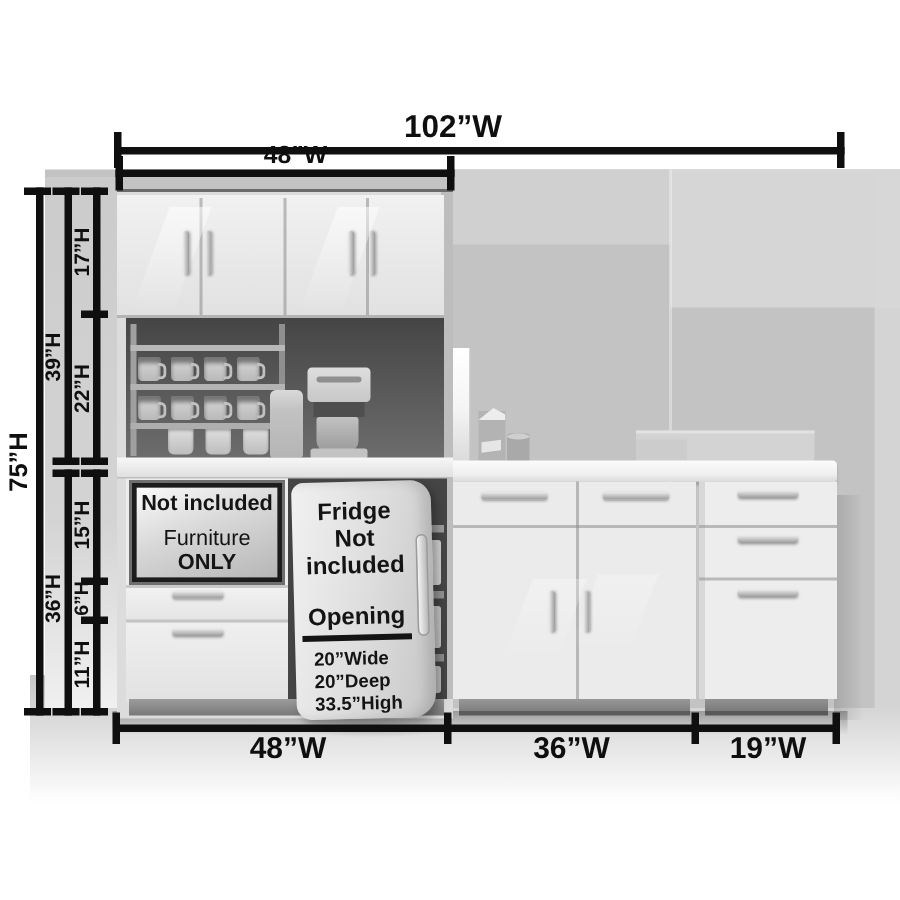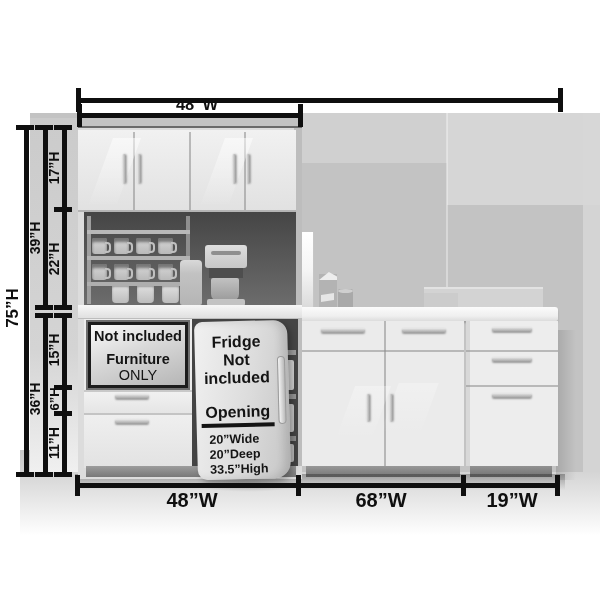--- a/index.html
+++ b/index.html
@@ -101,22 +101,22 @@
               background:linear-gradient(180deg,#f7f7f7,#e0e0e0);border-bottom:1px solid #bdbdbd;"></div>
 
   <div class="abs" style="left:84px;top:318px;width:212px;height:148px;background:#ececec;z-index:9;"></div>
 
   <div class="abs" style="left:86px;top:320px;width:104px;height:70px;background:#6e6e6e;z-index:10;"></div>
   <div class="abs" style="left:88px;top:322px;width:100px;height:66px;box-sizing:border-box;border:3px solid #1c1c1c;
               background:linear-gradient(160deg,#fafafa 0%,#d8d8d8 45%,#b6b6b6 100%);z-index:11;
               display:flex;flex-direction:column;align-items:center;justify-content:center;text-align:center;">
     <div class="sign-line">Not included</div>
     <div class="sign-line" style="margin-top:7px;">
-      <span style="font-weight:700;">Furniture</span>
-      <span style="font-weight:400;">ONLY</span>
+      <span style="font-weight:400;">Furniture</span>
+      <span style="font-weight:700;">ONLY</span>
     </div>
   </div>
 
   <div class="abs" style="left:84px;top:390px;width:108px;height:23px;background:linear-gradient(180deg,#f1f1f1,#e4e4e4);
               border-top:2px solid #c9c9c9;z-index:10;"></div>
   <div class="hdl-h" style="left:115px;top:394px;width:34px;"></div>
   <div class="abs" style="left:84px;top:413px;width:108px;height:53px;background:linear-gradient(180deg,#efefef,#e2e2e2);
               border-top:2px solid #c4c4c4;z-index:10;"></div>
   <div class="hdl-h" style="left:115px;top:419px;width:34px;"></div>
 
@@ -189,20 +189,21 @@
   <div class="hdl-h" style="left:492px;top:327px;width:40px;"></div>
   <div class="hdl-h" style="left:492px;top:357px;width:40px;"></div>
   <div class="hdl-h" style="left:492px;top:393px;width:40px;"></div>
   <div class="abs" style="left:470px;top:466px;width:82px;height:11px;background:linear-gradient(180deg,#929292,#727272);z-index:6;"></div>
   <div class="abs" style="left:556px;top:330px;width:20px;height:150px;z-index:5;
               background:linear-gradient(90deg,rgba(0,0,0,.14),rgba(0,0,0,0));"></div>
 
   <div class="dline" style="left:76px;top:98px;width:487px;height:5px;"></div>
   <div class="dline" style="left:76px;top:88px;width:5px;height:24px;"></div>
   <div class="dline" style="left:558px;top:88px;width:5px;height:24px;"></div>
+  <div class="dlab" style="left:302px;top:85px;font-size:21px;">102”W</div>
 
   <div class="dline" style="left:77px;top:113px;width:226px;height:5px;"></div>
   <div class="dline" style="left:77px;top:104px;width:5px;height:23px;"></div>
   <div class="dline" style="left:298px;top:104px;width:5px;height:23px;"></div>
   <div class="dlab" style="left:197px;top:104px;font-size:16.5px;">48”W</div>
 
   <div class="dline" style="left:24px;top:125px;width:5px;height:352px;"></div>
   <div class="dline" style="left:16px;top:125px;width:18px;height:5px;"></div>
   <div class="dline" style="left:16px;top:472px;width:18px;height:5px;"></div>
   <div class="dlab v" style="left:13px;top:308px;font-size:17px;">75”H</div>
@@ -230,16 +231,16 @@
   <div class="dlab v" style="left:54px;top:350px;font-size:14px;">15”H</div>
   <div class="dlab v" style="left:54px;top:399px;font-size:13px;">6”H</div>
   <div class="dlab v" style="left:54px;top:443px;font-size:14px;">11”H</div>
 
   <div class="dline" style="left:77px;top:483px;width:483px;height:5px;"></div>
   <div class="dline" style="left:75px;top:475px;width:5px;height:21px;"></div>
   <div class="dline" style="left:296px;top:475px;width:5px;height:21px;"></div>
   <div class="dline" style="left:461px;top:475px;width:5px;height:21px;"></div>
   <div class="dline" style="left:555px;top:475px;width:5px;height:21px;"></div>
   <div class="dlab" style="left:192px;top:500px;font-size:20px;">48”W</div>
-  <div class="dlab" style="left:381px;top:500px;font-size:20px;">68”W</div>
+  <div class="dlab" style="left:381px;top:500px;font-size:20px;">36”W</div>
   <div class="dlab" style="left:512px;top:500px;font-size:20px;">19”W</div>
 
 </div>
 
 </body></html>

